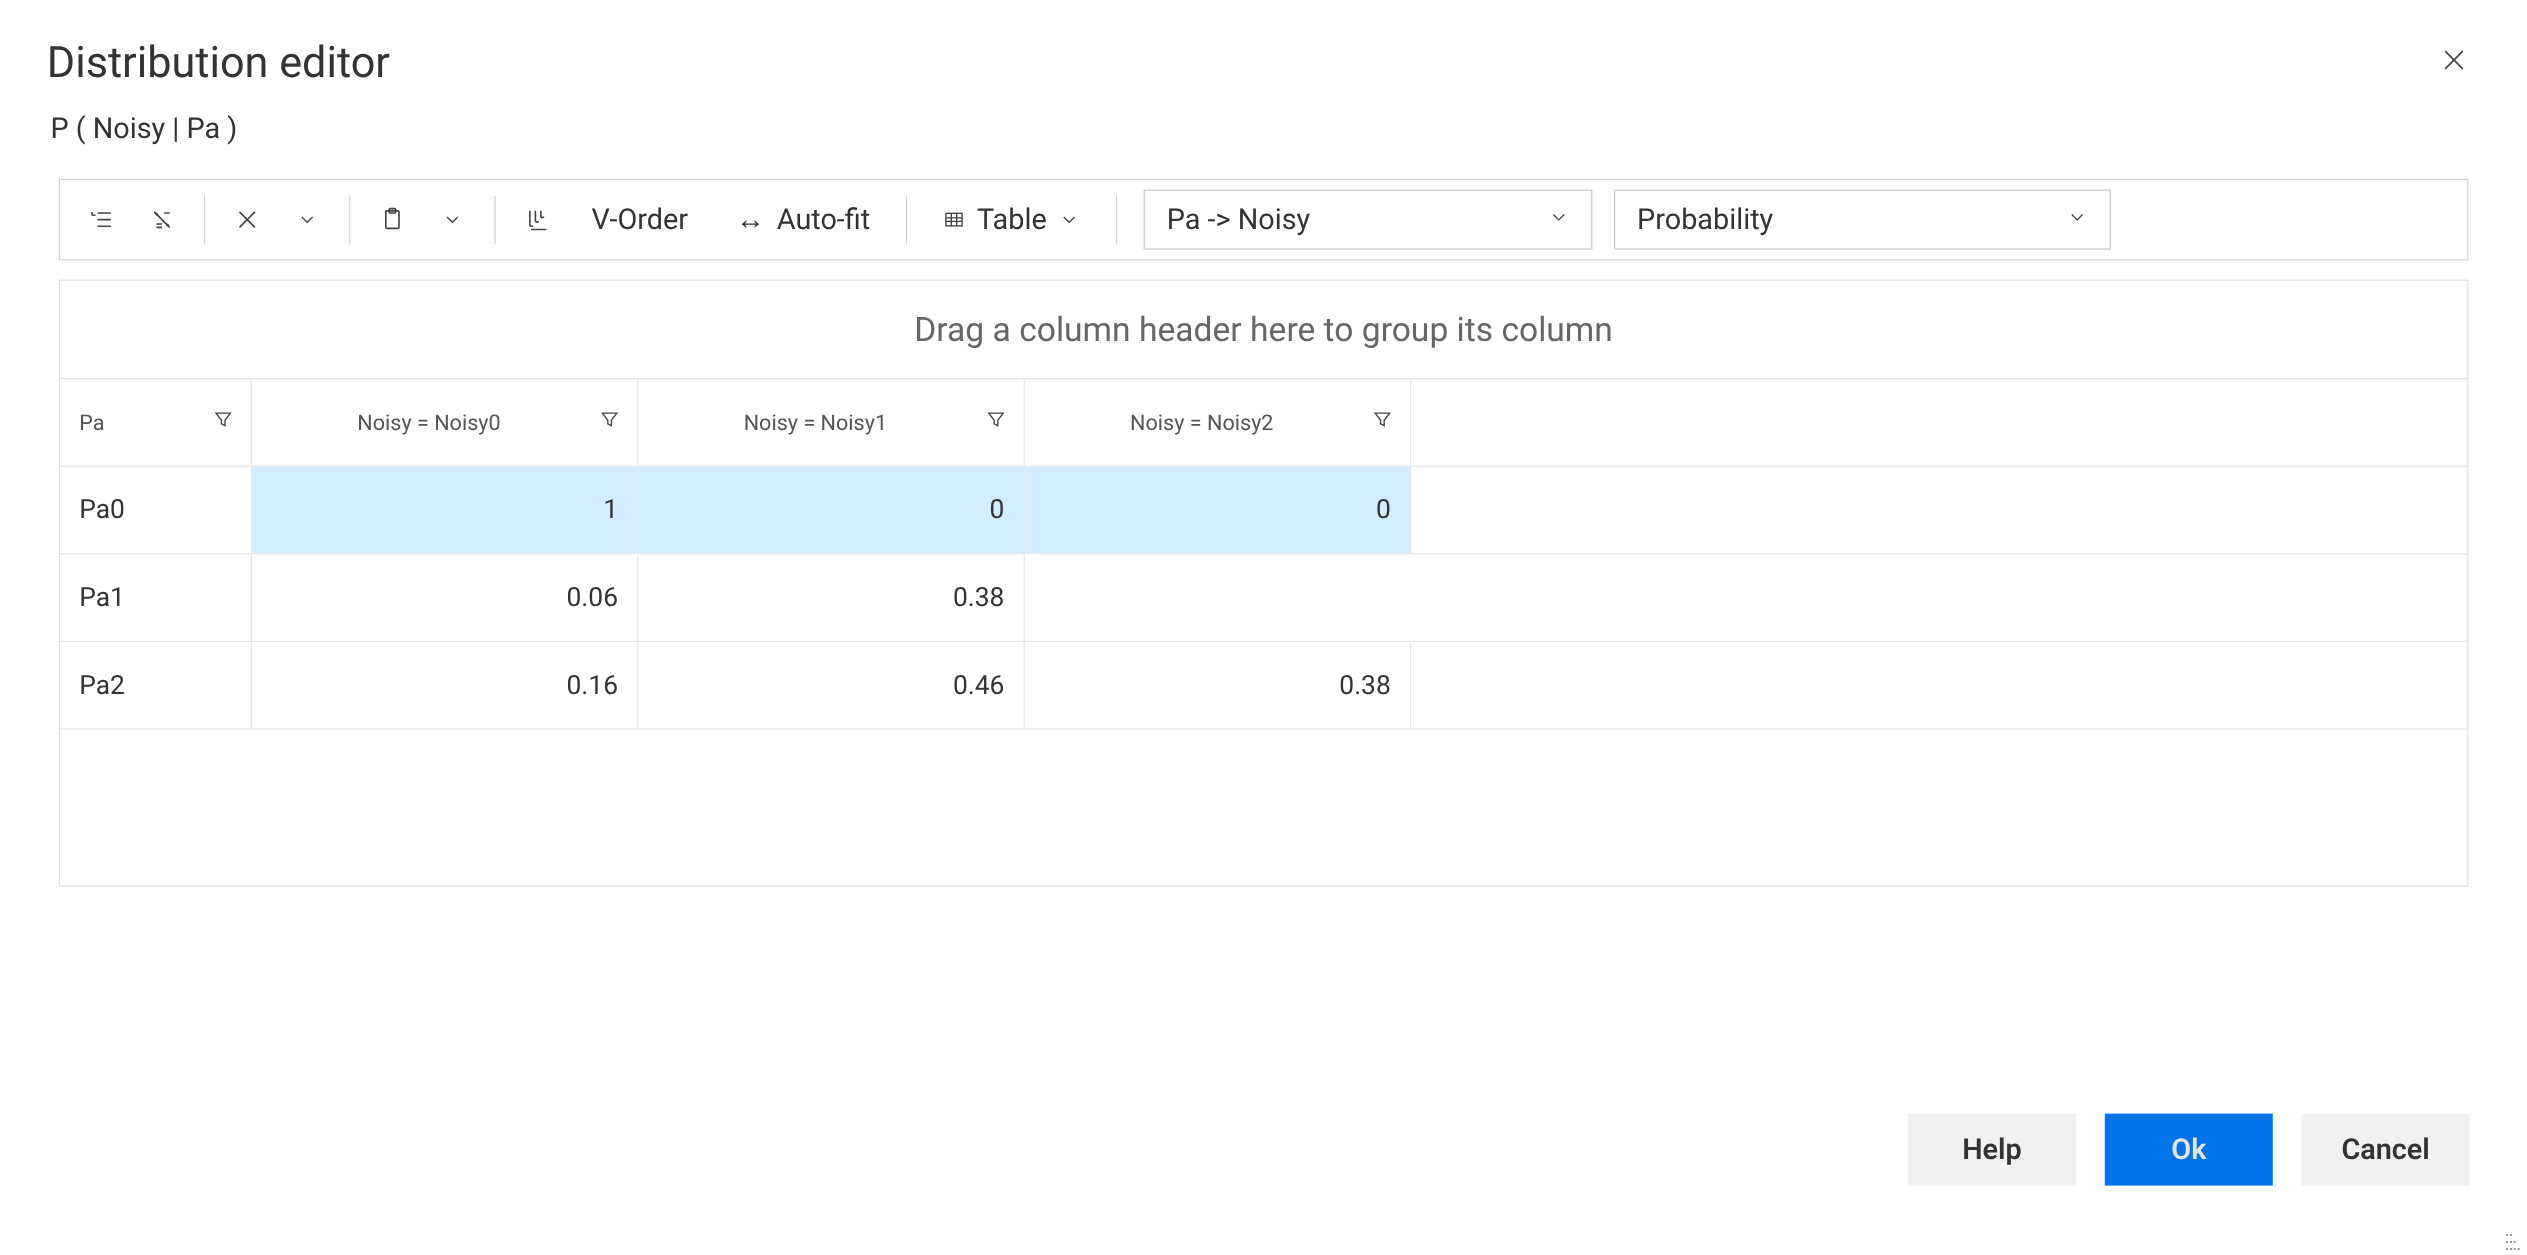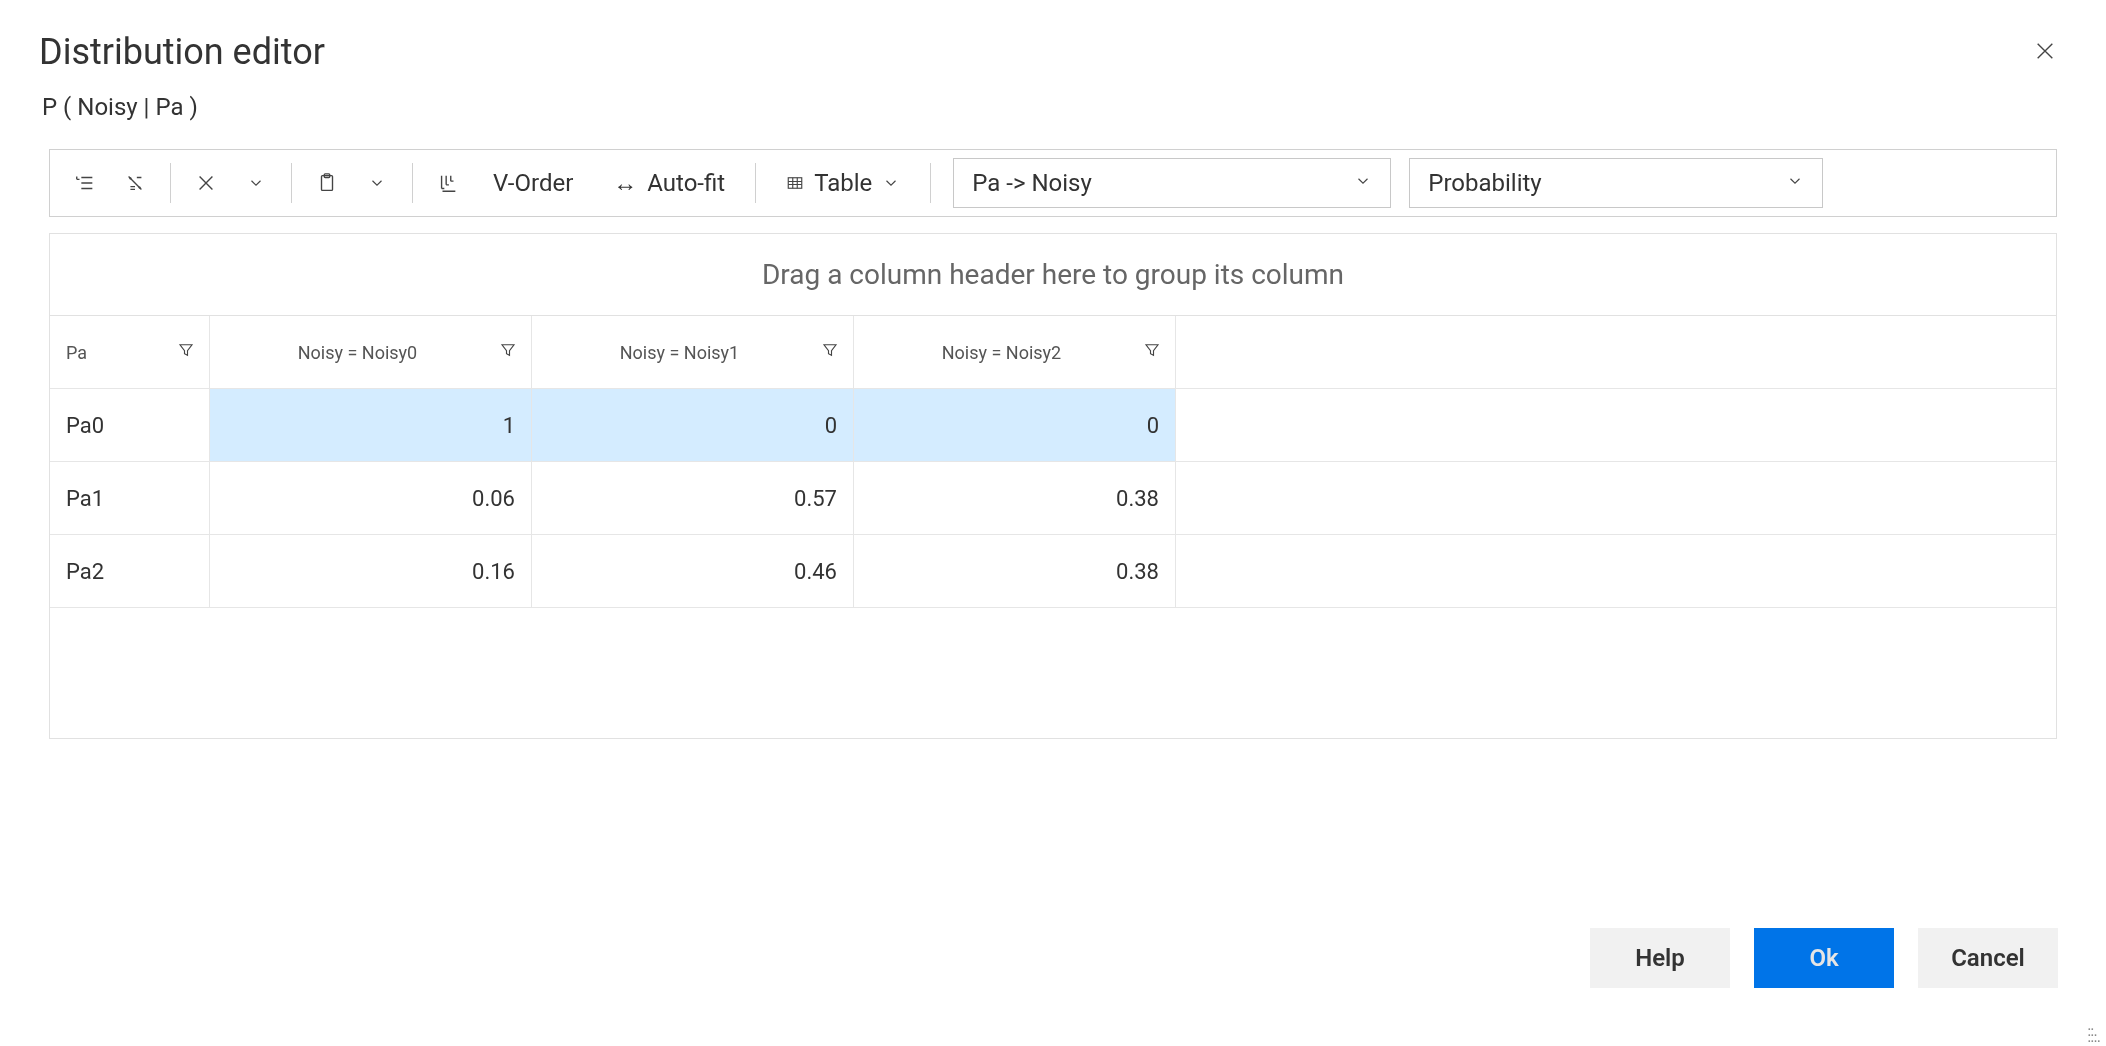--- a/index.html
+++ b/index.html
@@ -78,21 +78,21 @@
     height: 50px;
     display: flex;
     align-items: center;
     justify-content: space-between;
     padding: 0 18px;
     font-size: 24px;
     color: #333;
     cursor: pointer;
     margin-left: 6px;
   }
-  .sel-order { width: 438px; }
+  .sel-order { width: 374px; }
   .sel-metric { width: 414px; }
   .chev {
     font-size: 16px;
     color: #555;
   }
 
   
   .table-wrap {
     margin: 16px 49px 0 49px;
     border: 1px solid #e1e1e1;
@@ -328,21 +328,20 @@
     <div class="grid-body" id="grid-body">
         <div class="grid-row row-sel">
           <div class="col first">Pa0</div>
           <div class="col data">1</div>
           <div class="col data">0</div>
           <div class="col data">0</div>
         </div>
         <div class="grid-row">
           <div class="col first">Pa1</div>
           <div class="col data">0.06</div>
-          <div class="col data">0.57</div>
           <div class="col data">0.38</div>
         </div>
         <div class="grid-row">
           <div class="col first">Pa2</div>
           <div class="col data">0.16</div>
           <div class="col data">0.46</div>
           <div class="col data">0.38</div>
         </div>
       </div>
 

